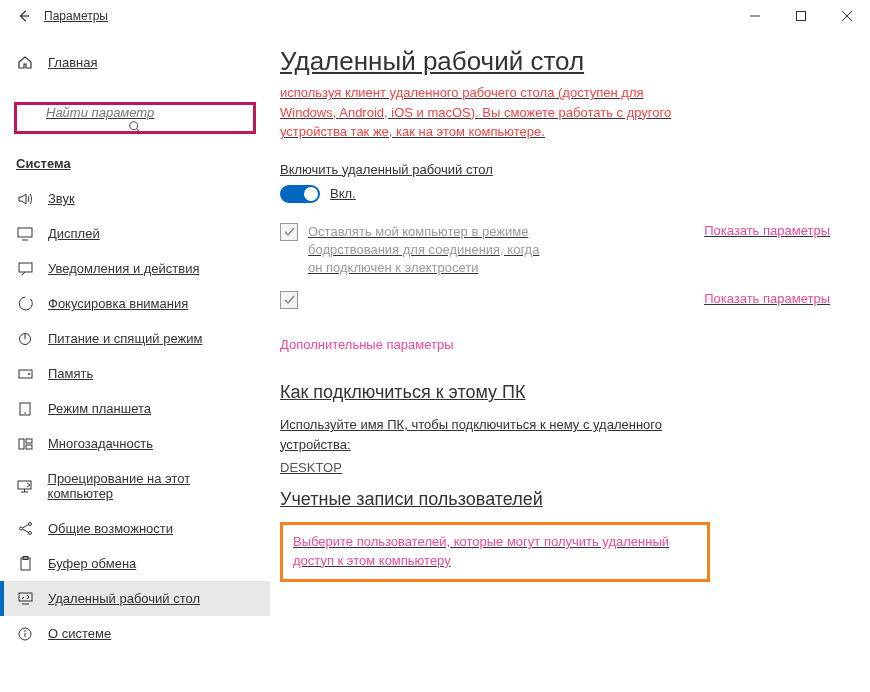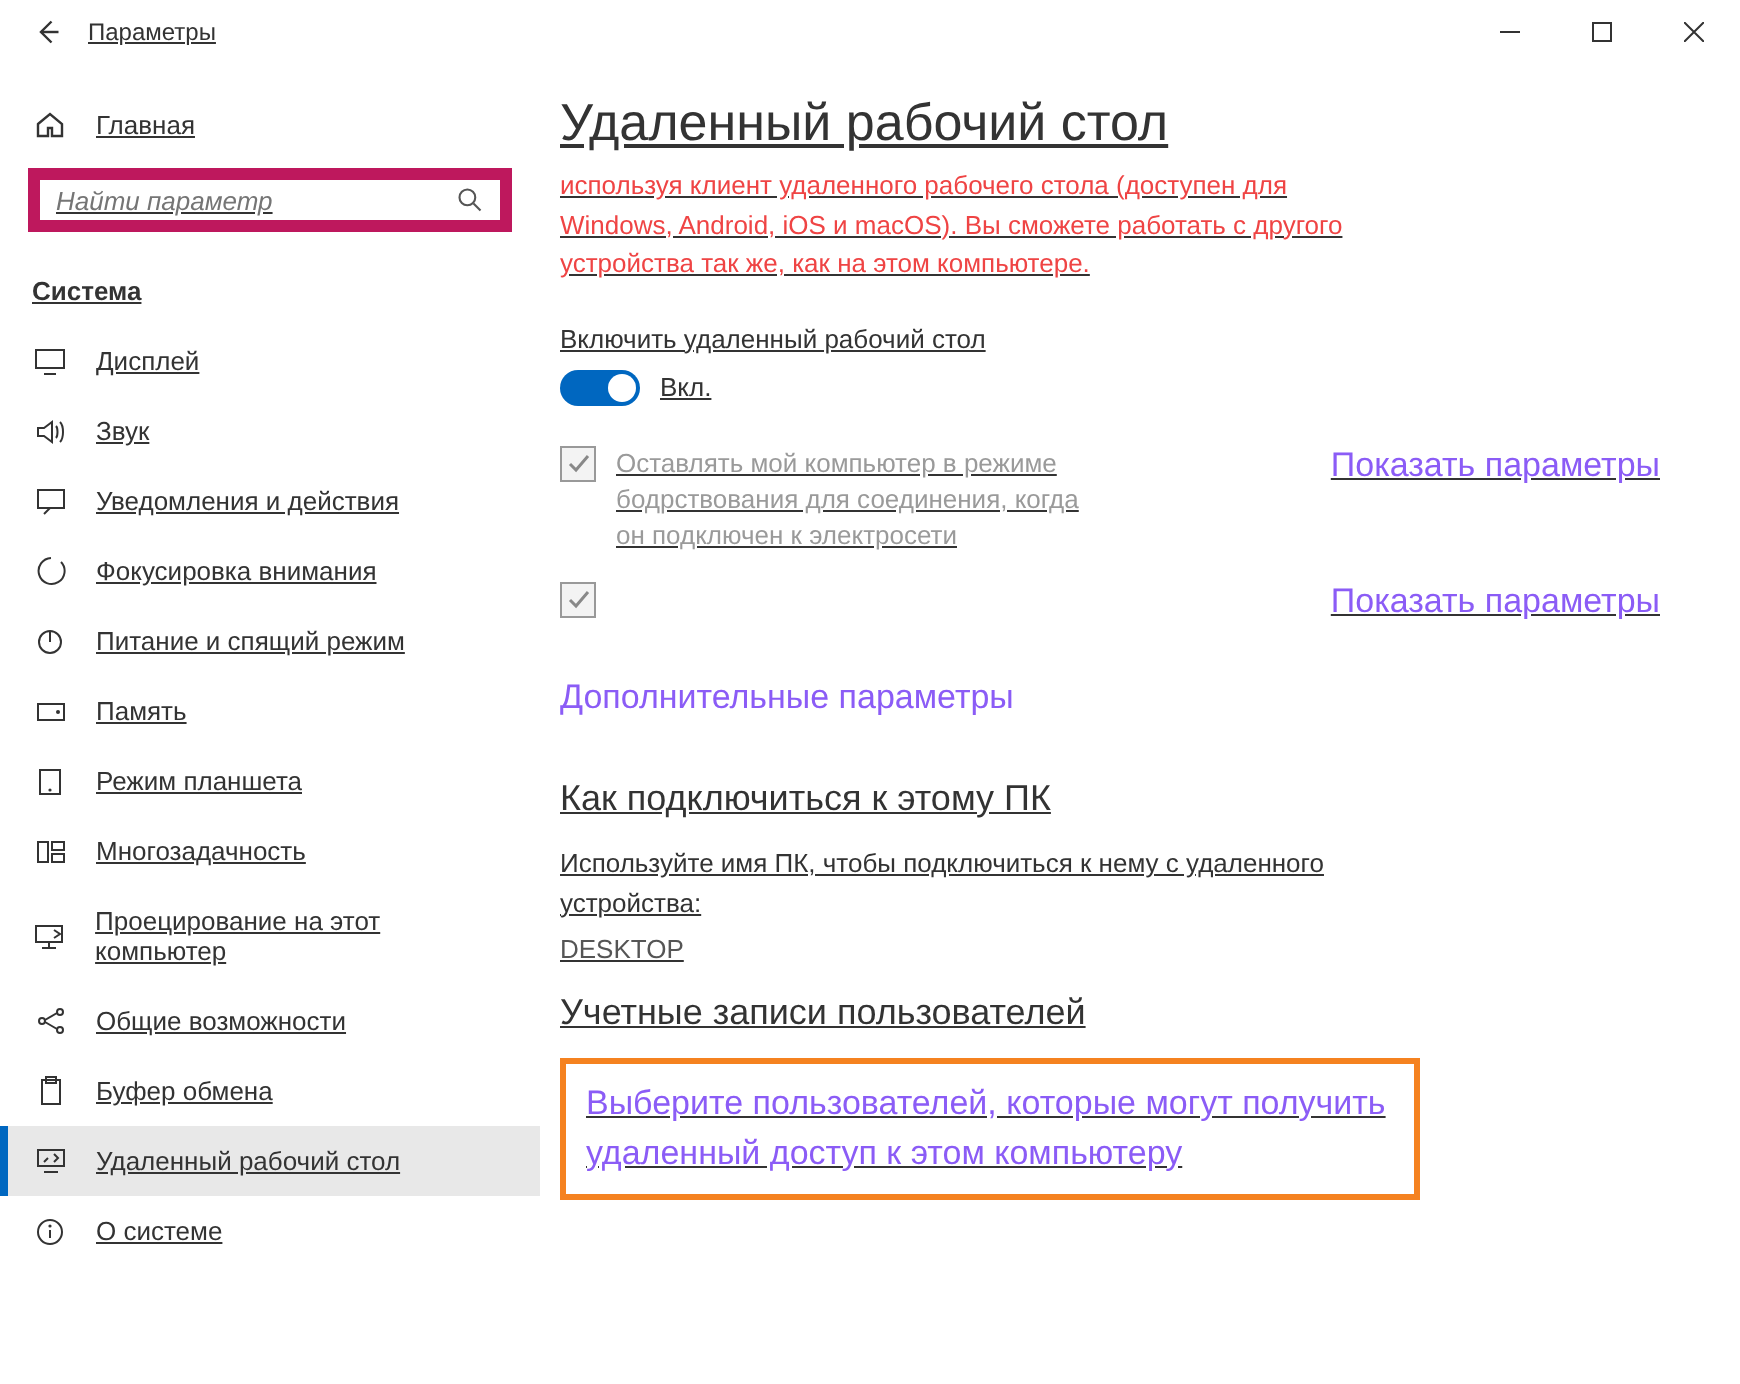--- a/index.html
+++ b/index.html
@@ -64,31 +64,32 @@
     overflow-y: auto;
     position: relative;
   }
   .home-row {
     display: flex;
     align-items: center;
     padding: 6px 16px;
     gap: 14px;
     cursor: pointer;
     font-size: 13px;
-    margin-bottom: 6px;
+    margin-bottom: 24px;
   }
   .home-row .icon-slot { width: 18px; display:flex; align-items:center; justify-content:center; }
   .searchbox {
     margin: 2px 14px 18px 14px;
     height: 32px;
-    border: 6px solid #be185d;
+    border: 3px solid #be185d;
     display: flex;
     align-items: center;
     padding: 0 8px;
     position: relative;
+    flex-direction: column;
   }
   .searchbox input {
     border: none;
     outline: none;
     flex: 1;
     font-size: 13px;
     font-style: italic;
     color: #666;
     background: transparent;
   }
@@ -190,22 +191,22 @@
     color: #888;
     flex-shrink: 0;
     font-size: 12px;
   }
   .opt-text {
     font-size: 13px;
     color: #9a9a9a;
     line-height: 1.4;
   }
   .link {
-    color: #8b5cf6;
-    font-size: 17px;
+    color: #ec4899;
+    font-size: 13px;
     cursor: pointer;
   }
   .option-block .link { margin-left: auto; padding-left: 20px; white-space: nowrap;}
   .adv-link {
     margin-top: 14px;
     margin-bottom: 30px;
     display: inline-block;
   }
   h2.sub-title {
     font-size: 18px;
@@ -289,34 +290,34 @@
               <path d="M10 10l4 4" stroke="#555" stroke-width="1.2"></path>
             </svg>
         </span>
       </div>
 
       <div class="section-label">Система</div>
 
       <div class="nav-item">
         <span class="icon-slot">
             <svg width="16" height="14" viewBox="0 0 16 14">
+              <path d="M2 5v4h3l4 3V2L5 5H2z" stroke="#333" fill="none"></path>
+              <path d="M11 4c1 1 1 5 0 6M13 2c2 2 2 8 0 10" stroke="#333" fill="none"></path>
+            </svg>
+          </span>
+        <span>Звук</span>
+      </div>
+      <div class="nav-item">
+        <span class="icon-slot">
+            <svg width="16" height="14" viewBox="0 0 16 14">
               <rect x="1" y="1" width="14" height="9" stroke="#333" fill="none"></rect>
               <path d="M5 13h6" stroke="#333"></path>
             </svg>
           </span>
         <span>Дисплей</span>
-      </div>
-      <div class="nav-item">
-        <span class="icon-slot">
-            <svg width="16" height="14" viewBox="0 0 16 14">
-              <path d="M2 5v4h3l4 3V2L5 5H2z" stroke="#333" fill="none"></path>
-              <path d="M11 4c1 1 1 5 0 6M13 2c2 2 2 8 0 10" stroke="#333" fill="none"></path>
-            </svg>
-          </span>
-        <span>Звук</span>
       </div>
       <div class="nav-item">
         <span class="icon-slot">
             <svg width="15" height="14" viewBox="0 0 15 14">
               <rect x="1" y="1" width="13" height="9" stroke="#333" fill="none"></rect>
               <path d="M4 13l3-3" stroke="#333"></path>
             </svg>
           </span>
         <span>Уведомления и действия</span>
       </div>

